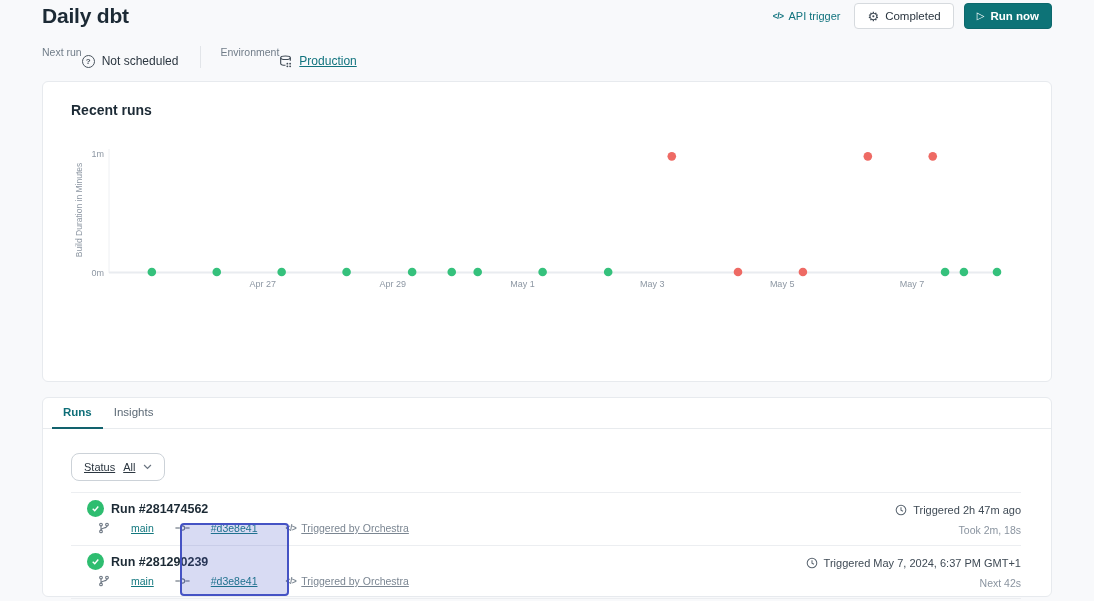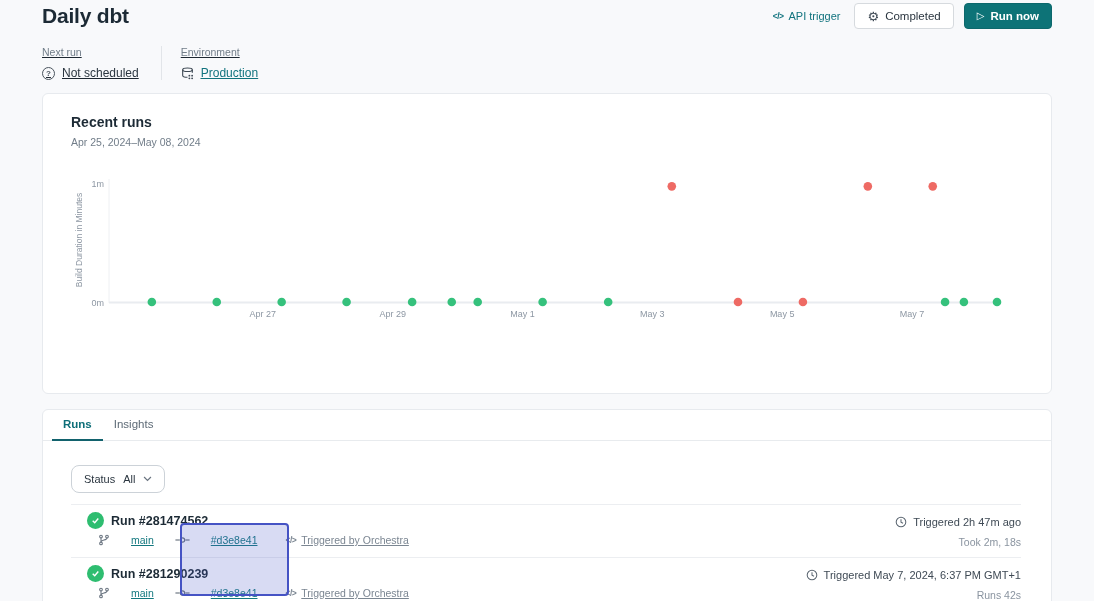--- a/index.html
+++ b/index.html
@@ -19,21 +19,21 @@
   .api-link { display:inline-flex; align-items:center; gap:5px; color:#11737e; font-size:11px; font-weight:500; cursor:pointer; margin-right:4px; }
   .code-glyph { font-size:8.5px; font-weight:700; letter-spacing:-0.5px; }
   .btn { height:26px; border-radius:4px; font-size:11.5px; display:inline-flex; align-items:center; gap:6px; padding:0 12px; cursor:pointer; }
   .btn-settings { background:#fff; border:1px solid #d6dade; color:#2b3640; }
   .gear-glyph { font-size:13px; color:#3e4954; line-height:1; }
   .btn-run { background:#0d7377; border:1px solid #0c686c; color:#fff; font-weight:600; }
   .play-glyph { font-size:10px; line-height:1; }
 
   
   .meta-row { display:flex; padding:0 42px; margin-top:17px; }
-  .meta-block { display:flex; flex-direction:column;text-decoration:underline; }
+  .meta-block { display:flex; flex-direction:row; }
   .meta-block.first { padding-right:22px; border-right:1px solid #e2e5e9; }
   .meta-block.second { padding-left:19px; }
   .meta-label { font-size:10.5px; color:#717d89; }
   .meta-value { display:flex; align-items:center; gap:7px; font-size:12px; color:#2b3640; margin-top:8px; }
   .q-circle { width:13px; height:13px; border:1.2px solid #4a545e; border-radius:50%; display:flex; align-items:center; justify-content:center; font-size:8px; color:#4a545e; font-weight:700; }
   .env-link { color:#11737e; text-decoration:underline; cursor:pointer; }
 
   
   .card { background:#fff; border:1px solid #e7eaee; border-radius:6px; margin:0 42px; }
   .card-recent { margin-top:13px; height:301px; padding:20px 28px 0; }
@@ -53,21 +53,21 @@
   .tick-label { font-size:9px; fill:#8d97a3; font-family:"Liberation Sans","DejaVu Sans",sans-serif; }
 
   
   .card-runs { margin-top:15px; height:200px; }
   .tabs-bar { display:flex; border-bottom:1px solid #e8ebee; padding-left:9px; }
   .tab { position:relative; font-size:11.5px; color:#5d6a76; padding:8px 11px 10px; cursor:pointer; }
   .tab.active { color:#0e6e78; font-weight:700; }
   .tab.active::after { content:""; position:absolute; left:0; right:0; bottom:-1px; height:2px; background:#12626d; }
   .panel-body { padding:24px 30px 0 28px; }
   .status-btn { display:inline-flex; align-items:center; gap:8px; height:28px; padding:0 12px;
-                border:1px solid #ccd2d8; border-radius:8px; background:#fff; font-size:11px; color:#2b3640; cursor:pointer; }
+                border:1px solid #ccd2d8; border-radius:8px; background:#fff; font-size:11px; color:#2b3640; cursor:pointer;text-decoration:underline; }
   .runs-list { margin-top:11px; border-top:1px solid #eceef1; }
   .run-row { display:flex; justify-content:space-between; border-bottom:1px solid #eceef1; padding:7px 0 9px 16px; }
   .run-title-row { display:flex; align-items:center; gap:7px; }
   .check-badge { width:17px; height:17px; border-radius:50%; background:#2ebd70; display:flex; align-items:center; justify-content:center; flex:none; }
   .run-title { font-size:12.5px; font-weight:700; color:#1c2a35; }
   .run-sub { display:flex; align-items:center; gap:21px; margin-left:11px; margin-top:5px; font-size:10.5px; }
   .teal-link { color:#13787f; text-decoration:underline; cursor:pointer; }
   .trigger-link { display:inline-flex; align-items:center; gap:5px; color:#7b8692; margin-left:7px; cursor:pointer; }
   .trigger-link .txt { text-decoration:underline; }
   .run-right { text-align:right; padding-top:4px; }
@@ -120,21 +120,20 @@
         <circle cx="9" cy="12.2" r="1" fill="#3e4954"></circle>
           <circle cx="12" cy="12.2" r="1" fill="#3e4954"></circle>
       </svg>
       <span class="env-link">Production</span>
     </span>
   </div>
 </div>
 
 <div class="card card-recent">
   <div class="section-title">Recent runs</div>
-  <div class="date-range">Apr 25, 2024–May 08, 2024</div>
 
 
   <div class="chart-wrap">
     <div class="chart-ylabel">Build Duration in Minutes</div>
     <svg id="chart-svg" class="chart-svg" width="954" height="152" viewBox="0 0 954 152">
       <line x1="38" y1="6" x2="38" y2="130" stroke="#eef0f3" stroke-width="1"></line>
       <line x1="38" y1="129.5" x2="926" y2="129.5" stroke="#e9ecf0" stroke-width="2"></line>
       <text x="33" y="14" text-anchor="end" class="tick-label">1m</text>
       <text x="33" y="132.5" text-anchor="end" class="tick-label">0m</text>
       <g id="xticks-g">
@@ -258,21 +257,21 @@
           </div>
         </div>
         <div class="run-right">
           <div class="meta-triggered">
             <svg width="12" height="12" viewBox="0 0 14 14">
               <circle cx="7" cy="7" r="5.6" fill="none" stroke="#5a6570" stroke-width="1.2"></circle>
               <path d="M7 3.8 v3.4 l2.3 1.3" fill="none" stroke="#5a6570" stroke-width="1.2"></path>
             </svg>
             <span>Triggered May 7, 2024, 6:37 PM GMT+1</span>
           </div>
-          <div class="meta-took">Runs 42s</div>
+          <div class="meta-took">Next 42s</div>
         </div>
       </div>
 
     </div>
   </div>
 </div>
 
 <div class="overlay-box"></div>
 
 </body></html>

